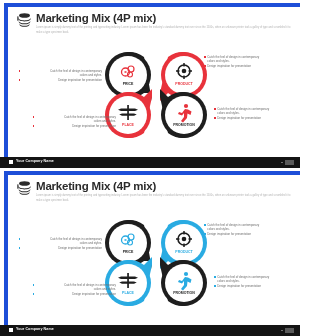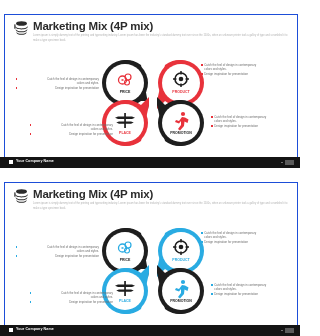--- a/index.html
+++ b/index.html
@@ -9,22 +9,22 @@
 
   
   .slide{
     position:absolute;left:0;width:300px;height:168px;
     background:#ffffff;overflow:hidden;
   }
   .slide.s1{top:0;}
   .slide.s2{top:168px;}
 
   .canvas{
-    position:absolute;left:4px;top:14px;width:292px;height:152px;
-    background:#ffffff;border:1px solid #1d4ed8;overflow:hidden;
+    position:absolute;left:4px;top:3px;width:292px;height:152px;
+    background:#ffffff;border:4px solid #1d4ed8;overflow:hidden;
   }
 
   
   .logo{
     position:absolute;left:9px;top:5px;width:15px;height:16px;
   }
   .title{
     position:absolute;left:28px;top:5px;
     font-size:11.5px;font-weight:bold;color:#2b2b2b;
     letter-spacing:-0.2px;white-space:nowrap;

